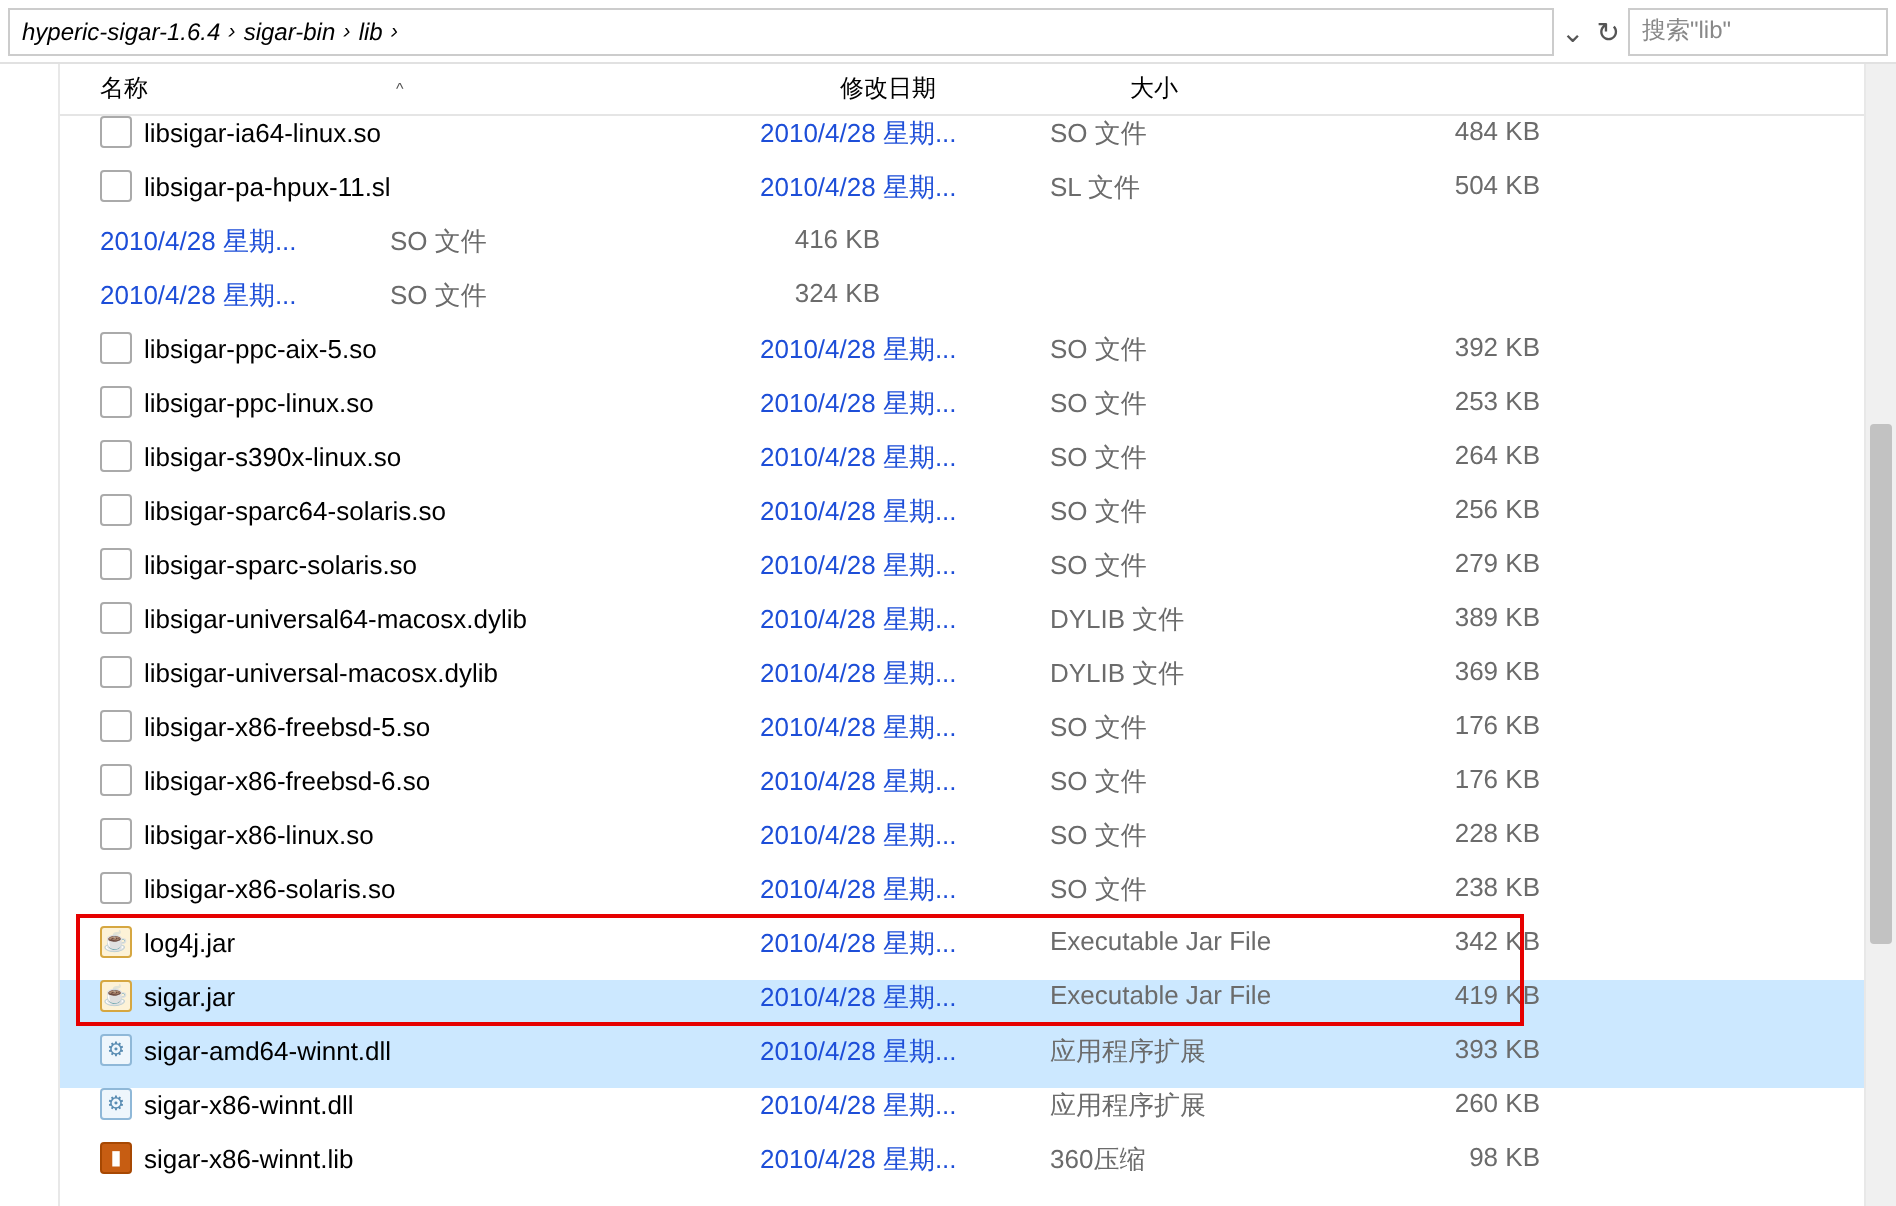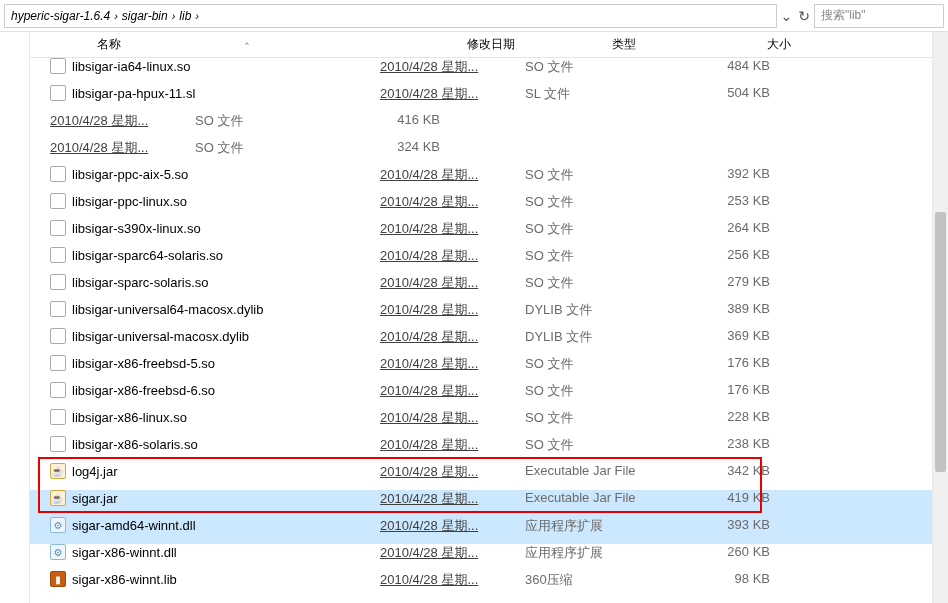--- a/index.html
+++ b/index.html
@@ -11,31 +11,31 @@
 .crumb-sep { color: #7a7a7a; font-size: 11px; }
 .header-icons { display: flex; align-items: center; gap: 6px; margin-right: 4px; }
 .hdr-ico { color: #555; font-size: 14px; }
 .search-box { width: 130px; height: 24px; margin-right: 4px; border: 1px solid #cccccc; display: flex; align-items: center; padding-left: 6px; color: #888; }
 
 .body-area { display: flex; height: 571px; }
 .nav-pane { width: 30px; border-right: 1px solid #e8e8e8; }
 
 .main-pane { flex: 1; position: relative; }
 .col-head { height: 26px; display: flex; align-items: center; border-bottom: 1px solid #e5e5e5; font-size: 12px; padding-left: 20px; }
-.col-name { width: 330px; display: flex; align-items: center; gap: 4px; margin-left: 47px; }
+.col-name { width: 330px; display: flex; align-items: center; gap: 4px; }
 .col-date { width: 145px; margin-left: 40px; }
 .col-type { width: 155px; }
 .col-size { width: 90px; text-align: right; }
 .sort-arrow { color: #555; font-size: 8px; }
 
 .rows-wrap { position: relative; }
 .file-row { height: 27px; display: flex; align-items: flex-start; padding-left: 20px; font-size: 13px; color: #000; }
 .file-row.sel { background: #cce8ff; }
 .file-row .cell-name { width: 330px; display: flex; align-items: center; gap: 6px; }
-.file-row .cell-date { width: 145px; color: #404040; text-decoration: underline; }
+.file-row .cell-date { width: 145px; color: #1d4ed8; }
 .file-row .cell-type { width: 155px; color: #6b6b6b; }
 .file-row .cell-size { width: 90px; text-align: right; color: #6b6b6b; }
 
 .ico { width: 16px; height: 16px; display: inline-flex; align-items: center; justify-content: center; font-size: 10px; border: 1px solid #aaa; border-radius: 2px; background: #fff; color: #666; flex-shrink: 0; }
 .ico.jar { background: #fdf2d7; border-color: #d6a741; color: #b58104; }
 .ico.dll { background: #eef6fc; border-color: #8fb8d8; color: #5a8db3; }
 .ico.exe2 { background: #c75d12; border-color: #a74802; color: #fff; }
 
 .highlight-box { position: absolute; border: 2px solid #e60000; pointer-events: none; }
 
@@ -65,21 +65,20 @@
 
 <div class="body-area">
   <div class="nav-pane"></div>
   <div class="main-pane">
     <div class="col-head">
       <div class="col-name">
           <span>名称</span>
           <span class="sort-arrow" style="margin-left:120px;">^</span>
         </div>
       <div class="col-date">修改日期</div>
-      <div class="col-type">类型</div>
       <div class="col-size" style="text-align:left;">大小</div>
     </div>
     <div class="rows-wrap" id="rows">
         <div class="file-row">
           <div class="cell-name">
             <span class="ico file"></span>
             <span>libsigar-ia64-linux.so</span>
           </div>
           <div class="cell-date">2010/4/28 星期...</div>
           <div class="cell-type">SO 文件</div>

